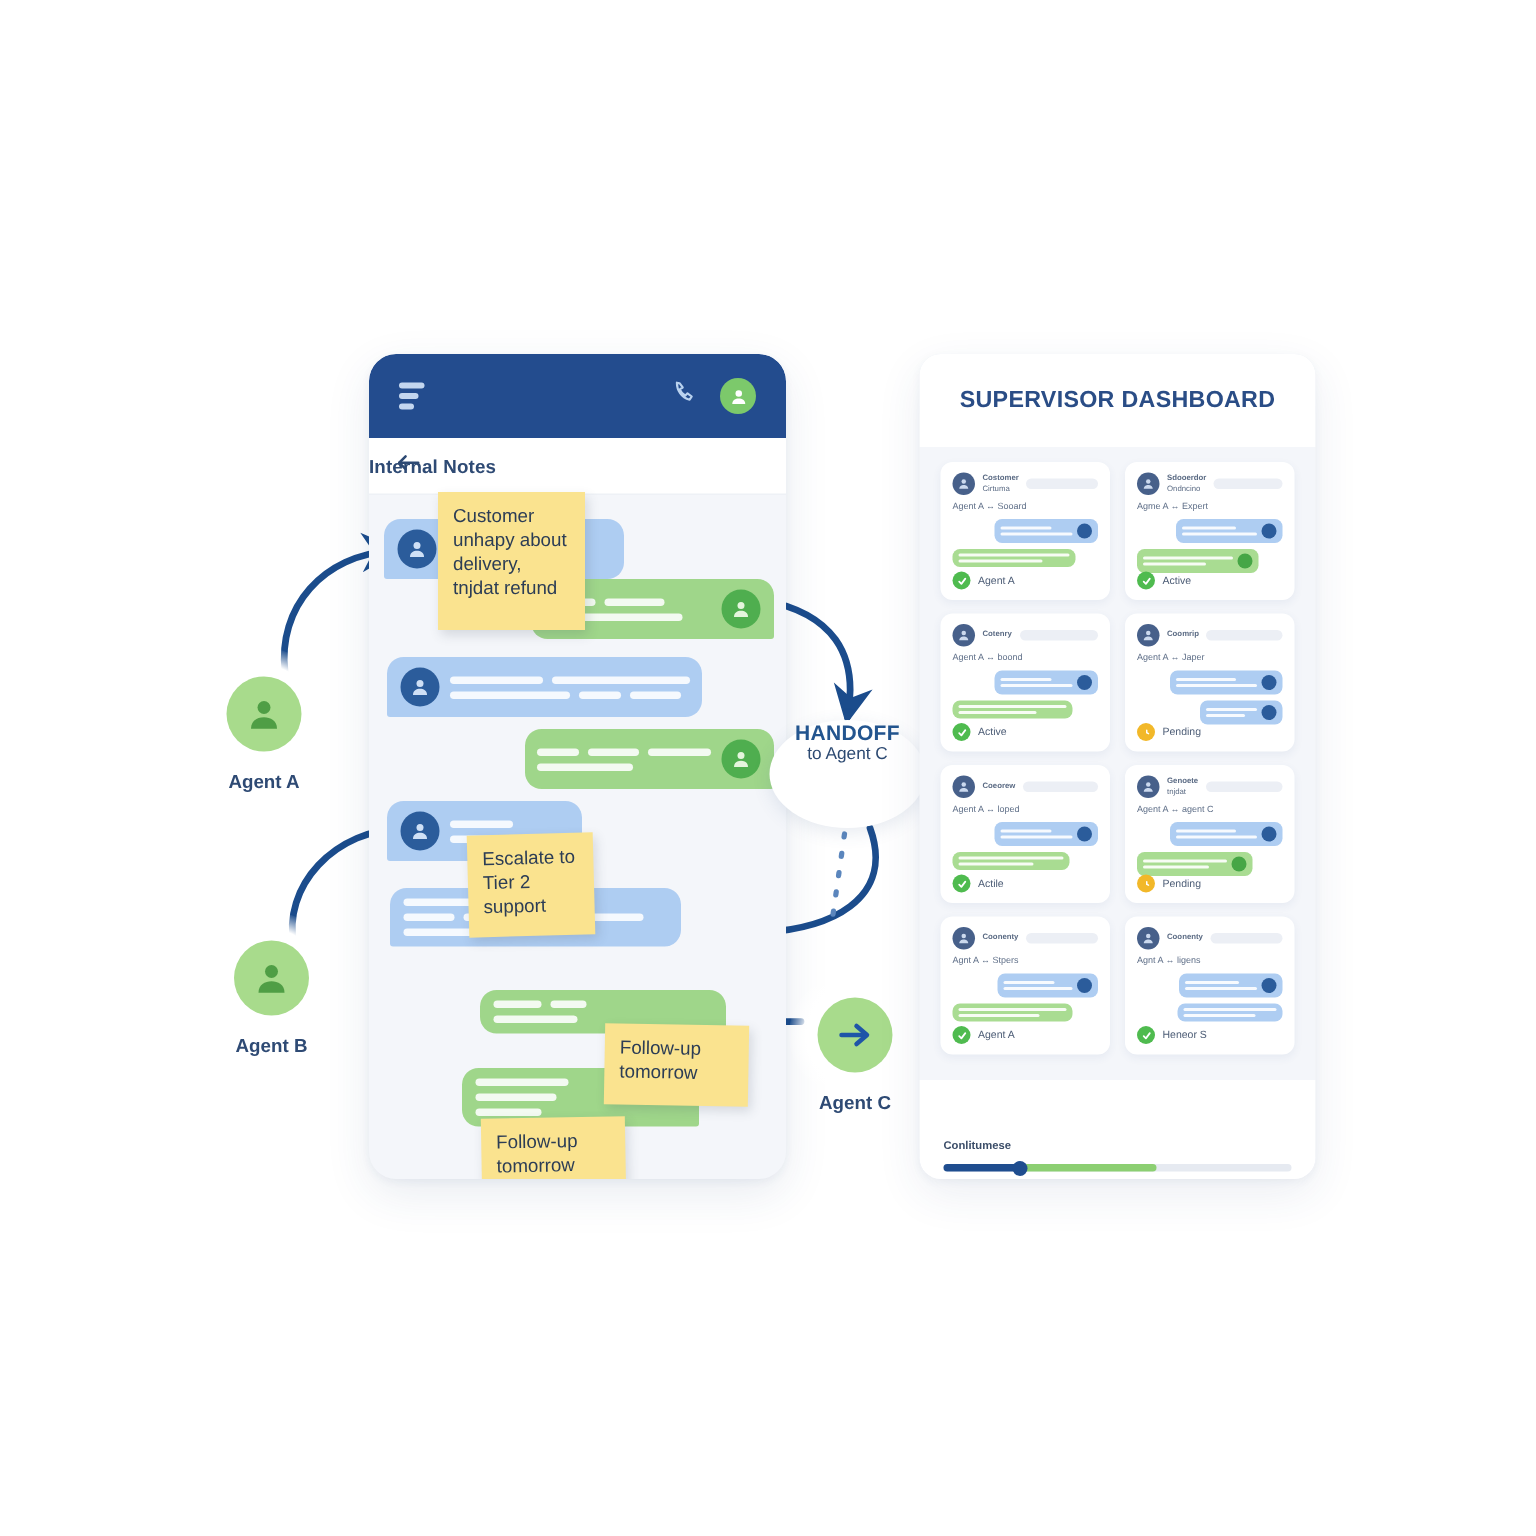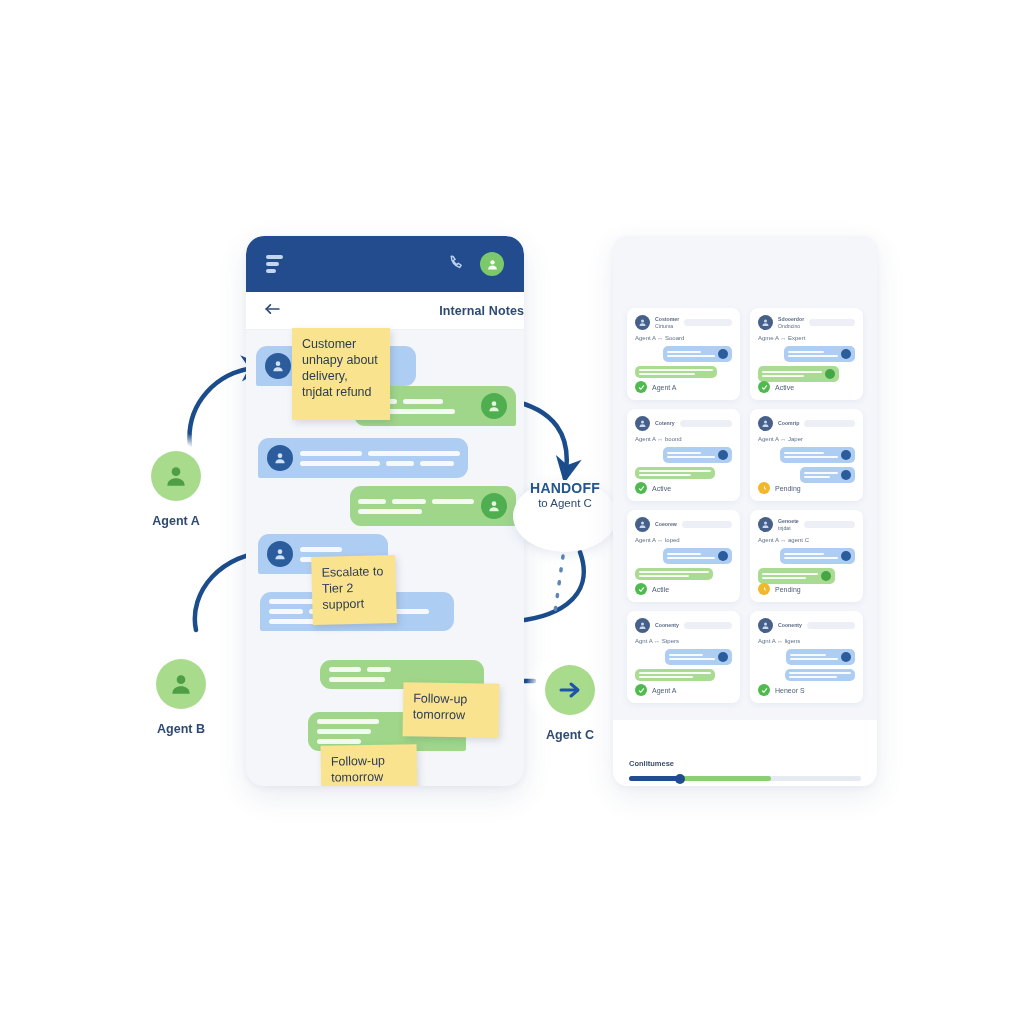--- a/index.html
+++ b/index.html
@@ -34,21 +34,21 @@
     width: 24px; height: 24px; border-radius: 50%; background: #7cc96b;
     display: flex; align-items: center; justify-content: center;
   }
   #phone-subheader {
     position: absolute; left: 0; top: 56px; width: 278px; height: 38px;
     background: #ffffff; display: flex; align-items: center;
     border-bottom: 1px solid #eef1f6;
   }
   #back-arrow { position: absolute; left: 18px; top: 50%; transform: translateY(-50%); }
   #screen-title {
-    width: 100%; text-align: right; font-size: 12.5px; font-weight: 700;
+    width: 100%; text-align: left; font-size: 12.5px; font-weight: 700;
     color: #2e4a74; letter-spacing: .1px;
   }
   #chat-area { position: absolute; left: 0; top: 94px; width: 278px; height: 456px; }
 
   .bubble { position: absolute; display: flex; align-items: center; gap: 7px; padding: 7px 9px; }
   .bubble.in  { background: #aecdf2; border-radius: 11px 11px 11px 2px; }
   .bubble.out { background: #9fd68a; border-radius: 11px 11px 2px 11px; flex-direction: row-reverse; }
   .bub-avatar { flex: 0 0 auto; width: 26px; height: 26px; border-radius: 50%;
                 display: flex; align-items: center; justify-content: center; }
   .bubble.in  .bub-avatar { background: #2b5c9b; }
@@ -357,21 +357,21 @@
       <div class="agent-circle">
         <svg width="26" height="26" viewBox="0 0 24 24" fill="#4f9e45">
           <circle cx="12" cy="8" r="4"></circle>
             <path d="M4 21 C4 16 8 14 12 14 C16 14 20 16 20 21 Z"></path>
         </svg>
       </div>
     </div>
     <div class="agent-label">Agent A</div>
   </div>
 
-  <div class="agent-node" style="left:133px; top:640px;text-align:center;">
+  <div class="agent-node" style="left:133px; top:608px;text-align:center;">
     <div class="agent-halo">
       <div class="agent-circle">
         <svg width="26" height="26" viewBox="0 0 24 24" fill="#4f9e45">
           <circle cx="12" cy="8" r="4"></circle>
             <path d="M4 21 C4 16 8 14 12 14 C16 14 20 16 20 21 Z"></path>
         </svg>
       </div>
     </div>
     <div class="agent-label">Agent B</div>
   </div>
@@ -388,20 +388,23 @@
     <div class="agent-label">Agent C</div>
   </div>
 
   <div id="handoff">
     <div class="t1">HANDOFF</div>
     <div class="t2">to Agent C</div>
   </div>
 
   <div id="dash">
 
+    <div id="dash-header">
+      <span id="dash-title">SUPERVISOR DASHBOARD</span>
+    </div>
 
     <div id="card-grid">
 
       <div class="card">
         <div class="card-top">
           <span class="card-av">
             <svg width="9" height="9" viewBox="0 0 24 24" fill="#cbd9ee">
                 <circle cx="12" cy="8" r="4"></circle>
                 <path d="M4 21 C4 16 8 14 12 14 C16 14 20 16 20 21 Z"></path>
               </svg>

